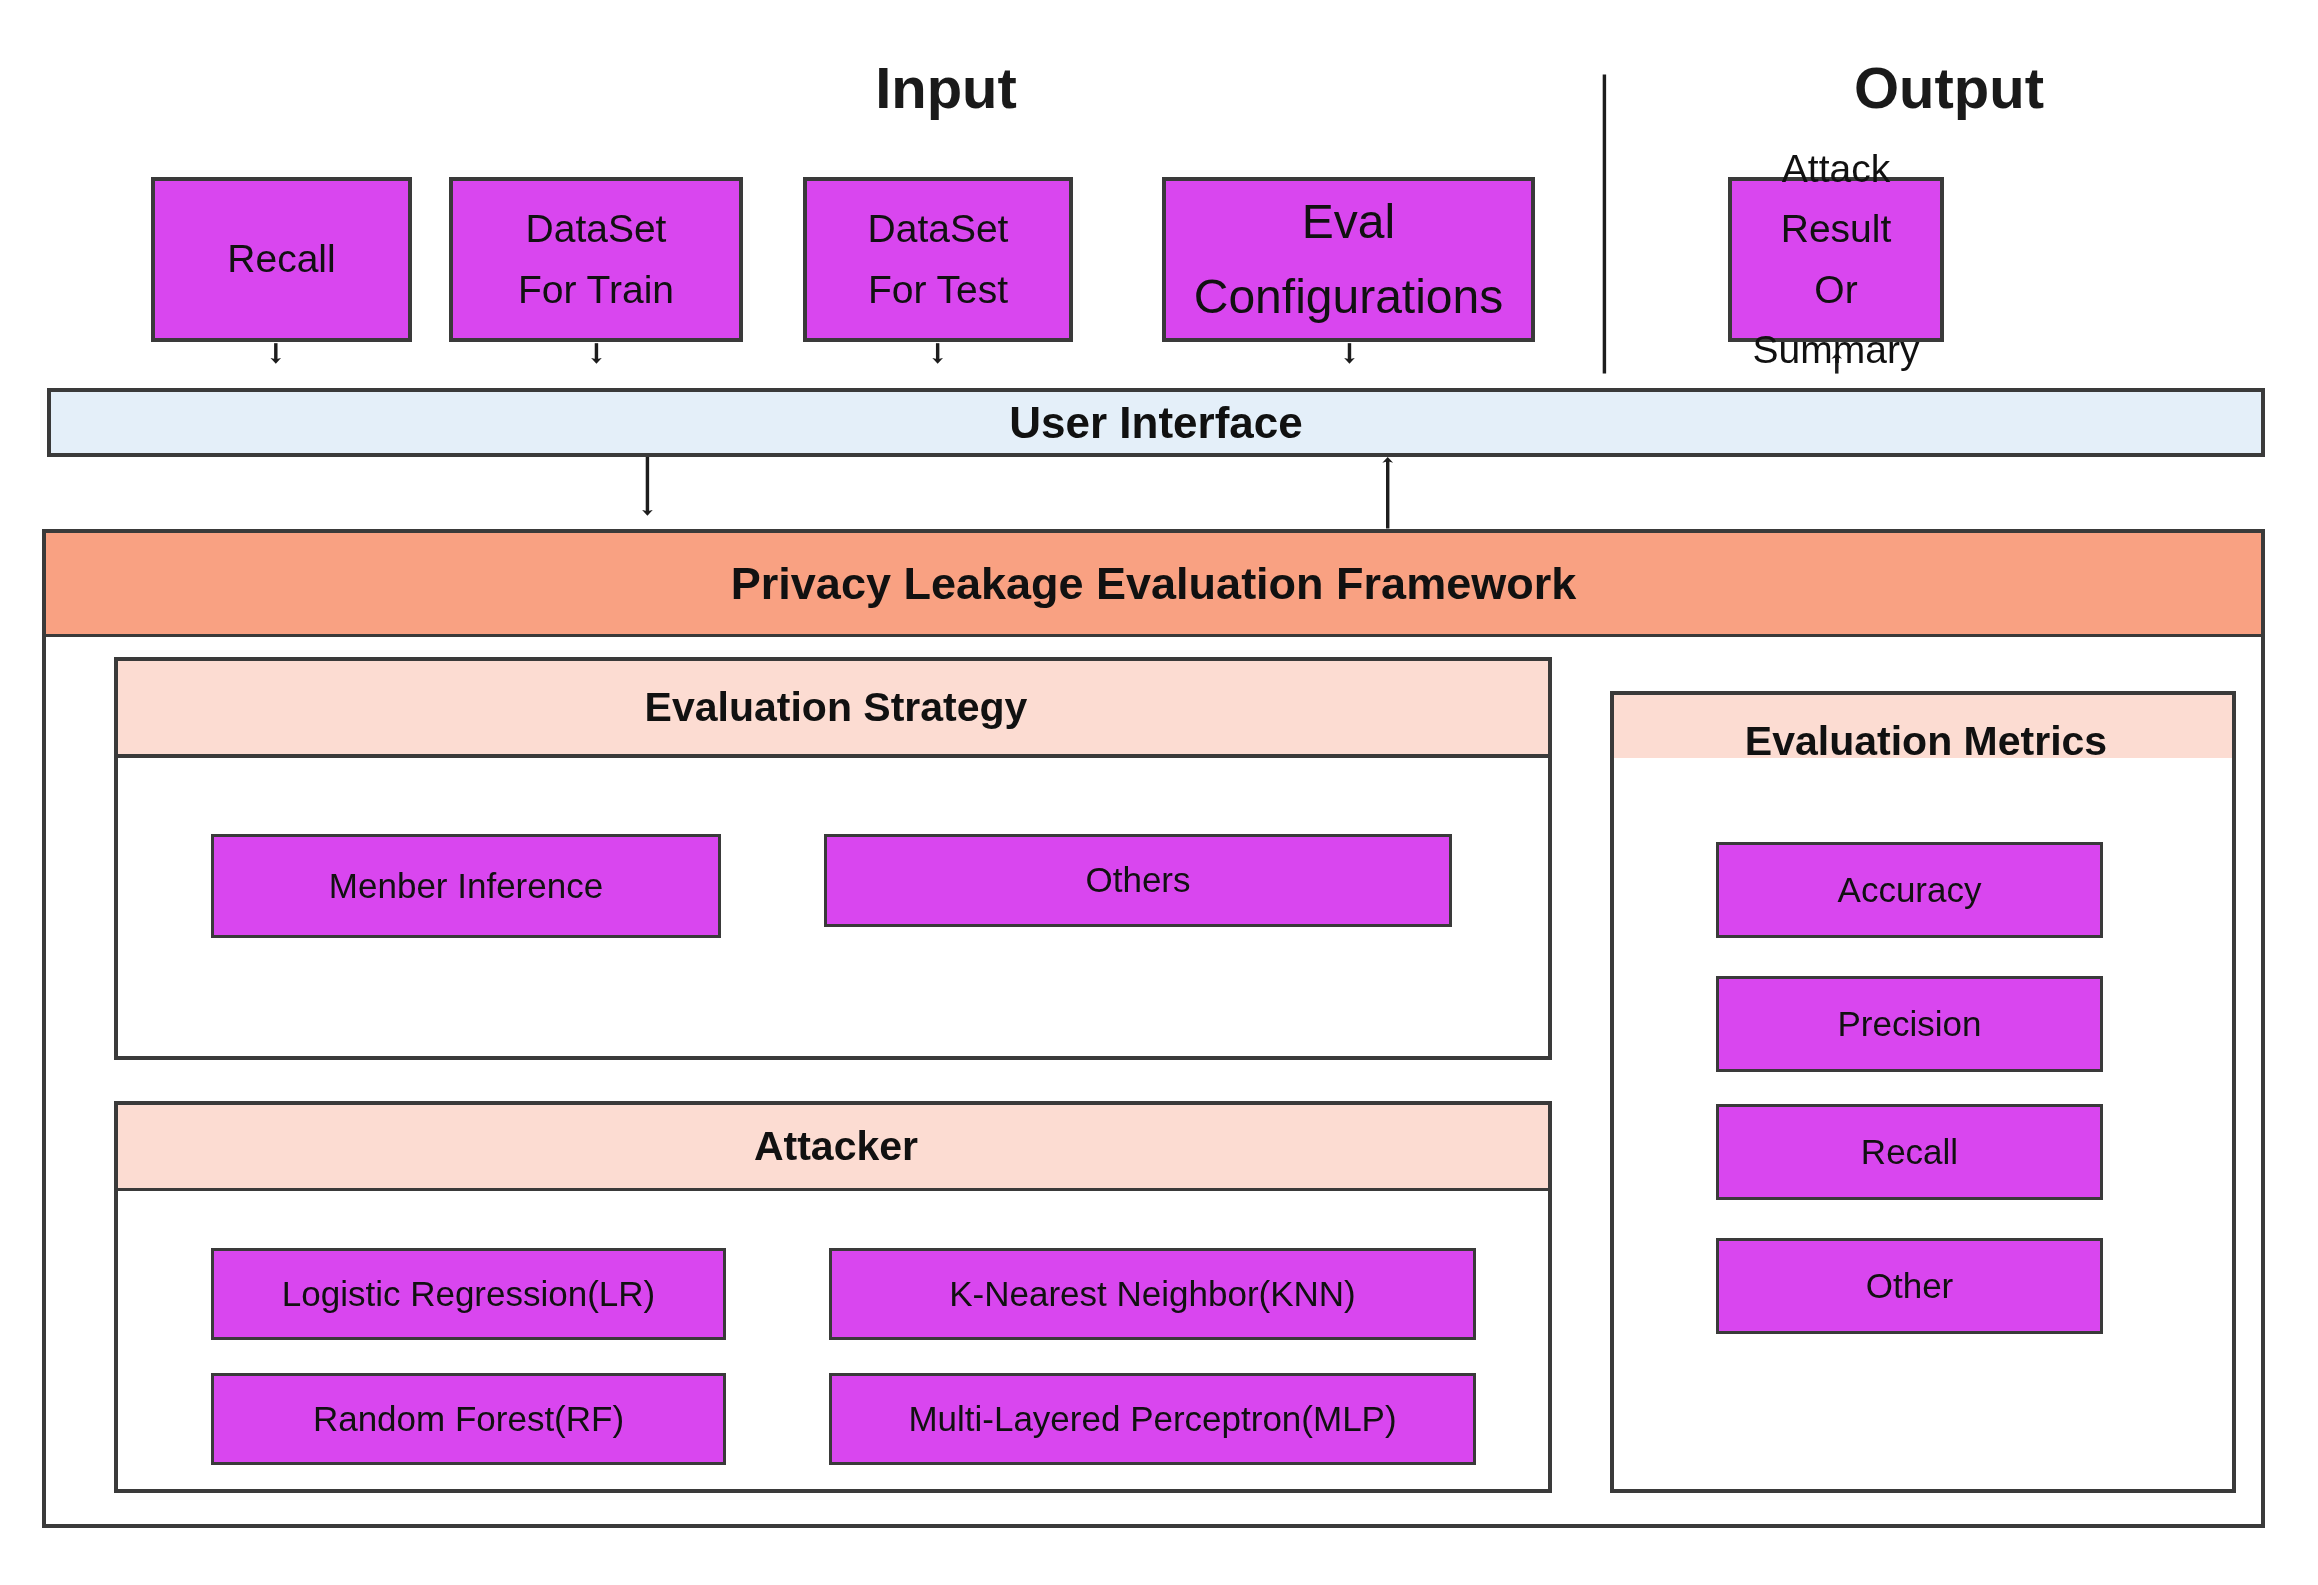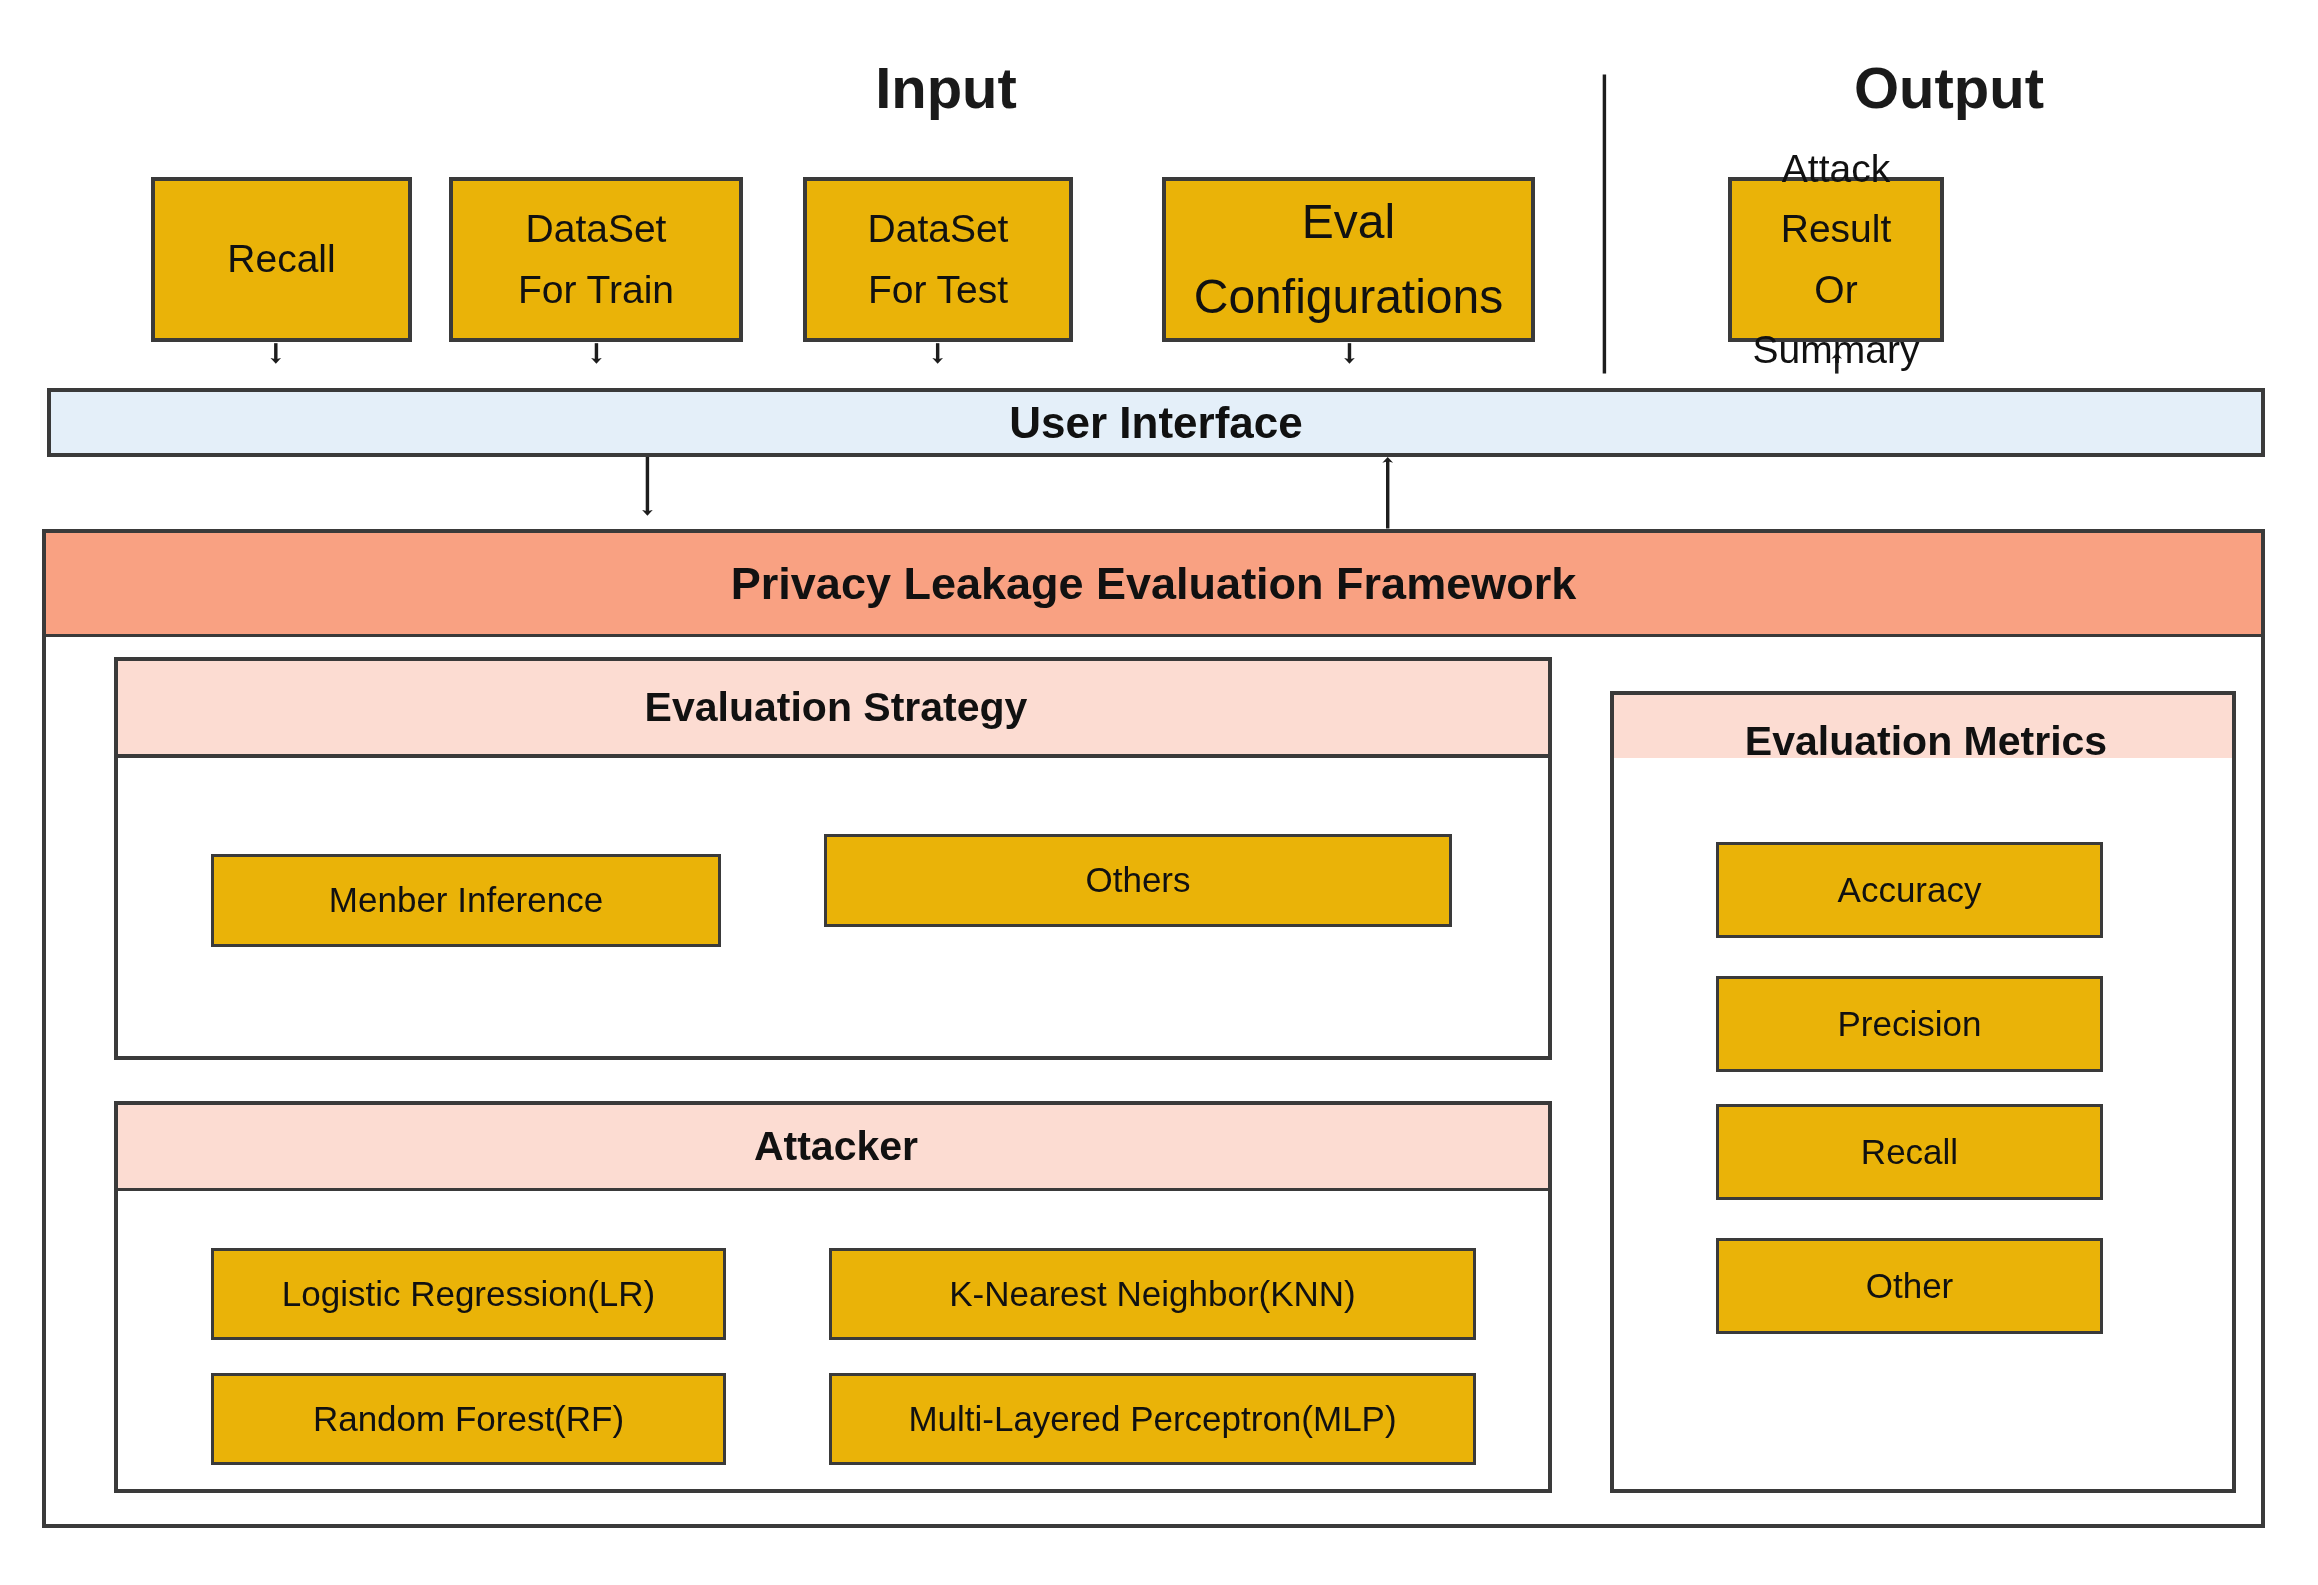--- a/index.html
+++ b/index.html
@@ -17,21 +17,21 @@
     font-weight:bold;
     color:#1a1a1a;
     text-align:center;
     line-height:1;
     white-space:nowrap;
   }
 
   
   .box{
     border:4.4px solid #3a3a3a;
-    background:#eab308;
+    background:#d946ef;
     display:flex;
     align-items:center;
     justify-content:center;
     text-align:center;
     color:#111111;
     line-height:1.55;
   }
   .box.thin{border-width:3.4px;}
 
   
@@ -149,21 +149,21 @@
   <div class="abs bar-orange" style="left:42px;top:529px;width:2223px;height:109px;font-size:45px;">
     <span>Privacy Leakage Evaluation Framework</span>
   </div>
   <div class="abs frame-outline" style="left:42px;top:637px;width:2223px;height:891px;"></div>
 
   <div class="abs panel-header" style="left:114px;top:657px;width:1438px;height:101px;font-size:41px;">
     <span>Evaluation Strategy</span>
   </div>
   <div class="abs panel-outline" style="left:114px;top:758px;width:1438px;height:302px;"></div>
 
-  <div class="abs box thin" style="left:211px;top:834px;width:510px;height:93px;font-size:35px;margin-top:20px;">
+  <div class="abs box thin" style="left:211px;top:834px;width:510px;height:104px;font-size:35px;">
     <span>Menber Inference</span>
   </div>
   <div class="abs box thin" style="left:824px;top:834px;width:628px;height:93px;font-size:35px;">
     <span>Others</span>
   </div>
 
   <div class="abs panel-header" style="left:114px;top:1101px;width:1438px;height:91px;font-size:41px;">
     <span>Attacker</span>
   </div>
   <div class="abs panel-outline" style="left:114px;top:1191px;width:1438px;height:302px;"></div>

